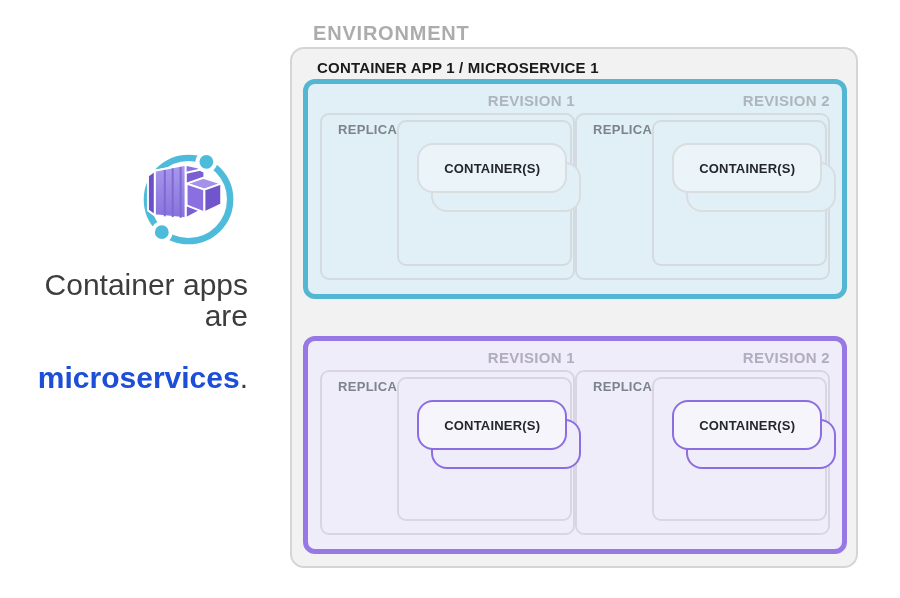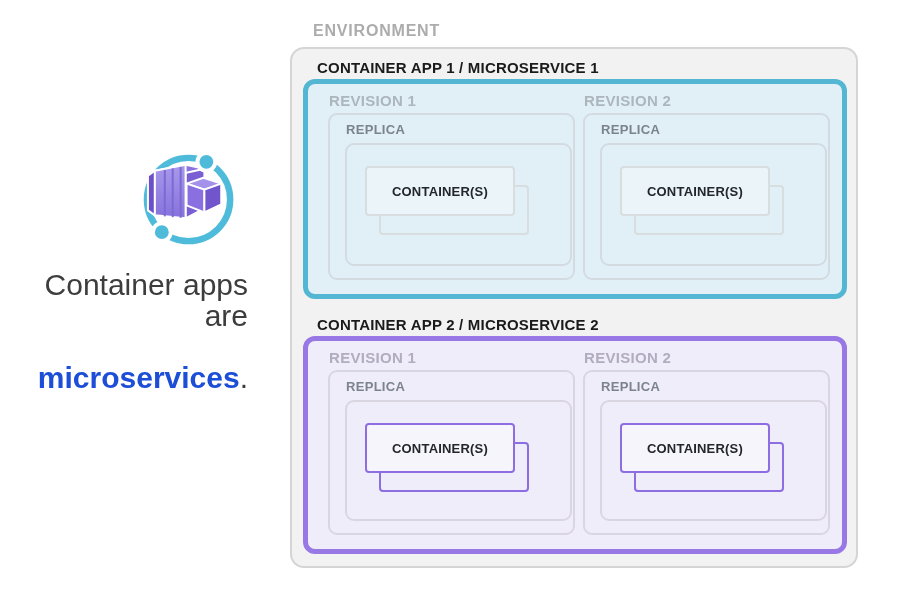--- a/index.html
+++ b/index.html
@@ -12,26 +12,26 @@
   
   #app-icon{position:absolute;left:142px;top:147px;width:104px;height:104px;}
   #caption{
     position:absolute;left:34px;top:269px;width:214px;
     text-align:right;font-size:30px;line-height:31px;color:#3d3d3d;
   }
   #caption .bold{font-weight:bold;color:#1d4ed8;}
   
   #env-label{
     position:absolute;left:313px;top:22px;
-    font-size:16px;font-weight:bold;color:#acacac;letter-spacing:.8px;
+    font-size:20px;font-weight:bold;color:#acacac;letter-spacing:.8px;
   }
   #environment{
     position:absolute;left:290px;top:47px;width:568px;height:521px;
     box-sizing:border-box;background:#f2f2f2;
-    border:2px solid #d5d5d5;border-radius:14px;
+    border:2px solid #d5d5d5;border-radius:14px;text-align:right;
   }
   .app-title{
     position:absolute;left:25px;font-size:15px;font-weight:bold;
     color:#1a1a1a;letter-spacing:.2px;white-space:nowrap;
   }
   #app-title-1{top:10px;}
   #app-title-2{top:267px;}
   .app-box{
     position:absolute;left:11px;width:544px;height:220px;
     box-sizing:border-box;border:5px solid;border-radius:12px;
@@ -39,31 +39,31 @@
   }
   .app-teal{top:30px;border-color:#53b6d3;background:#e1f0f6;}
   .app-purple{top:287px;height:218px;border-color:#9778e4;background:#f0edfa;}
   
   .rev-col{flex:1;min-width:0;display:flex;flex-direction:column;}
   .rev-label{font-size:15px;font-weight:bold;letter-spacing:.3px;margin:2px 0 4px 9px;}
   .app-teal  .rev-label{color:#adb6bd;}
   .app-purple .rev-label{color:#b1acbf;}
   .replica-box{
     flex:1;box-sizing:border-box;border:2px solid;border-radius:9px;
-    padding:5px 1px 12px 15px;display:flex;flex-direction:column;margin-left:8px;
+    padding:5px 1px 12px 15px;display:flex;flex-direction:row;
   }
   .app-teal  .replica-box,.app-teal  .pod-box{border-color:#d3dbe0;}
   .app-purple .replica-box,.app-purple .pod-box{border-color:#dad6e1;}
   .replica-label{
     font-size:13px;font-weight:bold;color:#7b848a;
     letter-spacing:.3px;margin:2px 0 6px 1px;
   }
   .pod-box{flex:1;box-sizing:border-box;border:2px solid;border-radius:9px;position:relative;}
   .containers-front,.containers-back{
-    position:absolute;width:150px;height:50px;box-sizing:border-box;border-radius:4px;
+    position:absolute;width:150px;height:50px;box-sizing:border-box;border-radius:16px;
   }
   .containers-front{
     left:18px;top:21px;z-index:2;display:flex;align-items:center;justify-content:center;
     font-size:13px;font-weight:bold;color:#23262a;letter-spacing:.2px;
   }
   .containers-back{left:32px;top:40px;z-index:1;}
   .app-teal  .containers-front{background:#eaf4f9;border:2px solid #d8dddf;}
   .app-teal  .containers-back {background:#e1f0f6;border:2px solid #d8dddf;}
   .app-purple .containers-front{background:#f7f5fc;border:2.5px solid #8d6de2;}
   .app-purple .containers-back {background:#f0edfa;border:2.5px solid #8d6de2;}
@@ -134,21 +134,20 @@
       <div class="replica-box">
         <div class="replica-label">REPLICA</div>
         <div class="pod-box">
           <div class="containers-back"></div>
           <div class="containers-front">CONTAINER(S)</div>
         </div>
       </div>
     </div>
   </div>
 
-  <div id="app-title-2" class="app-title">CONTAINER APP 2 / MICROSERVICE 2</div>
 
   <div class="app-box app-purple">
 
     <div class="rev-col">
       <div class="rev-label">REVISION 1</div>
       <div class="replica-box">
         <div class="replica-label">REPLICA</div>
         <div class="pod-box">
           <div class="containers-back"></div>
           <div class="containers-front">CONTAINER(S)</div>

